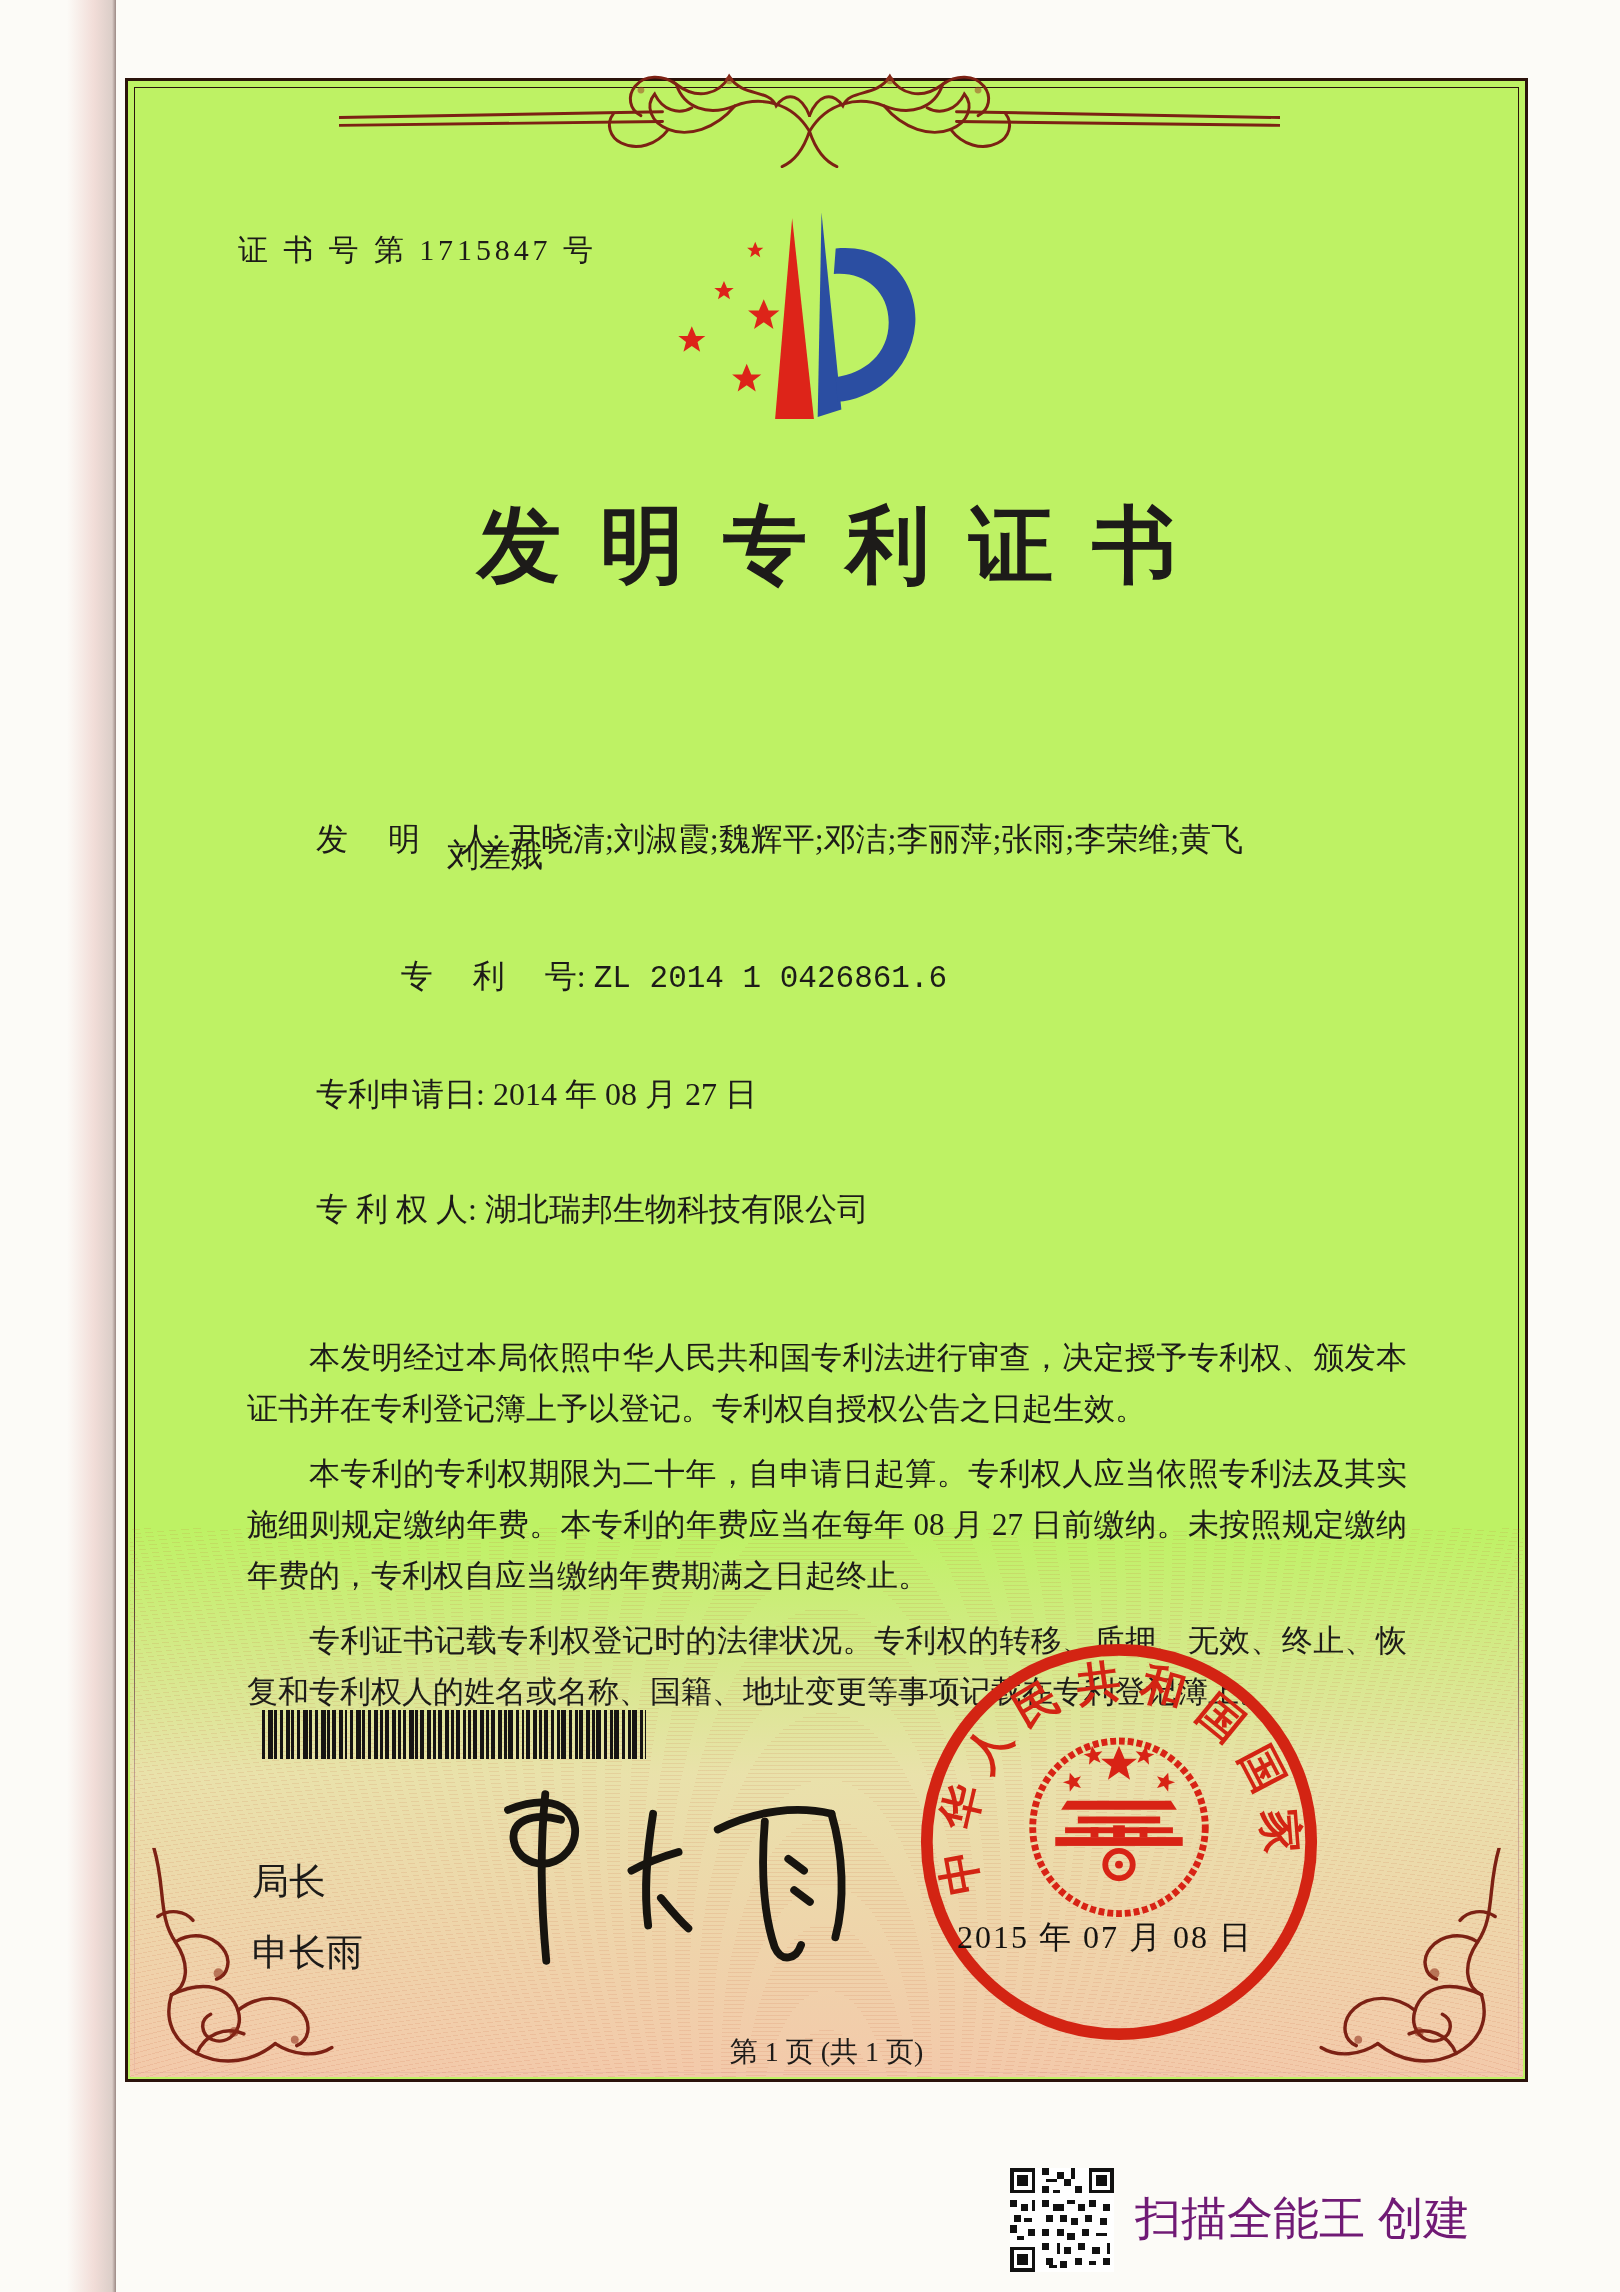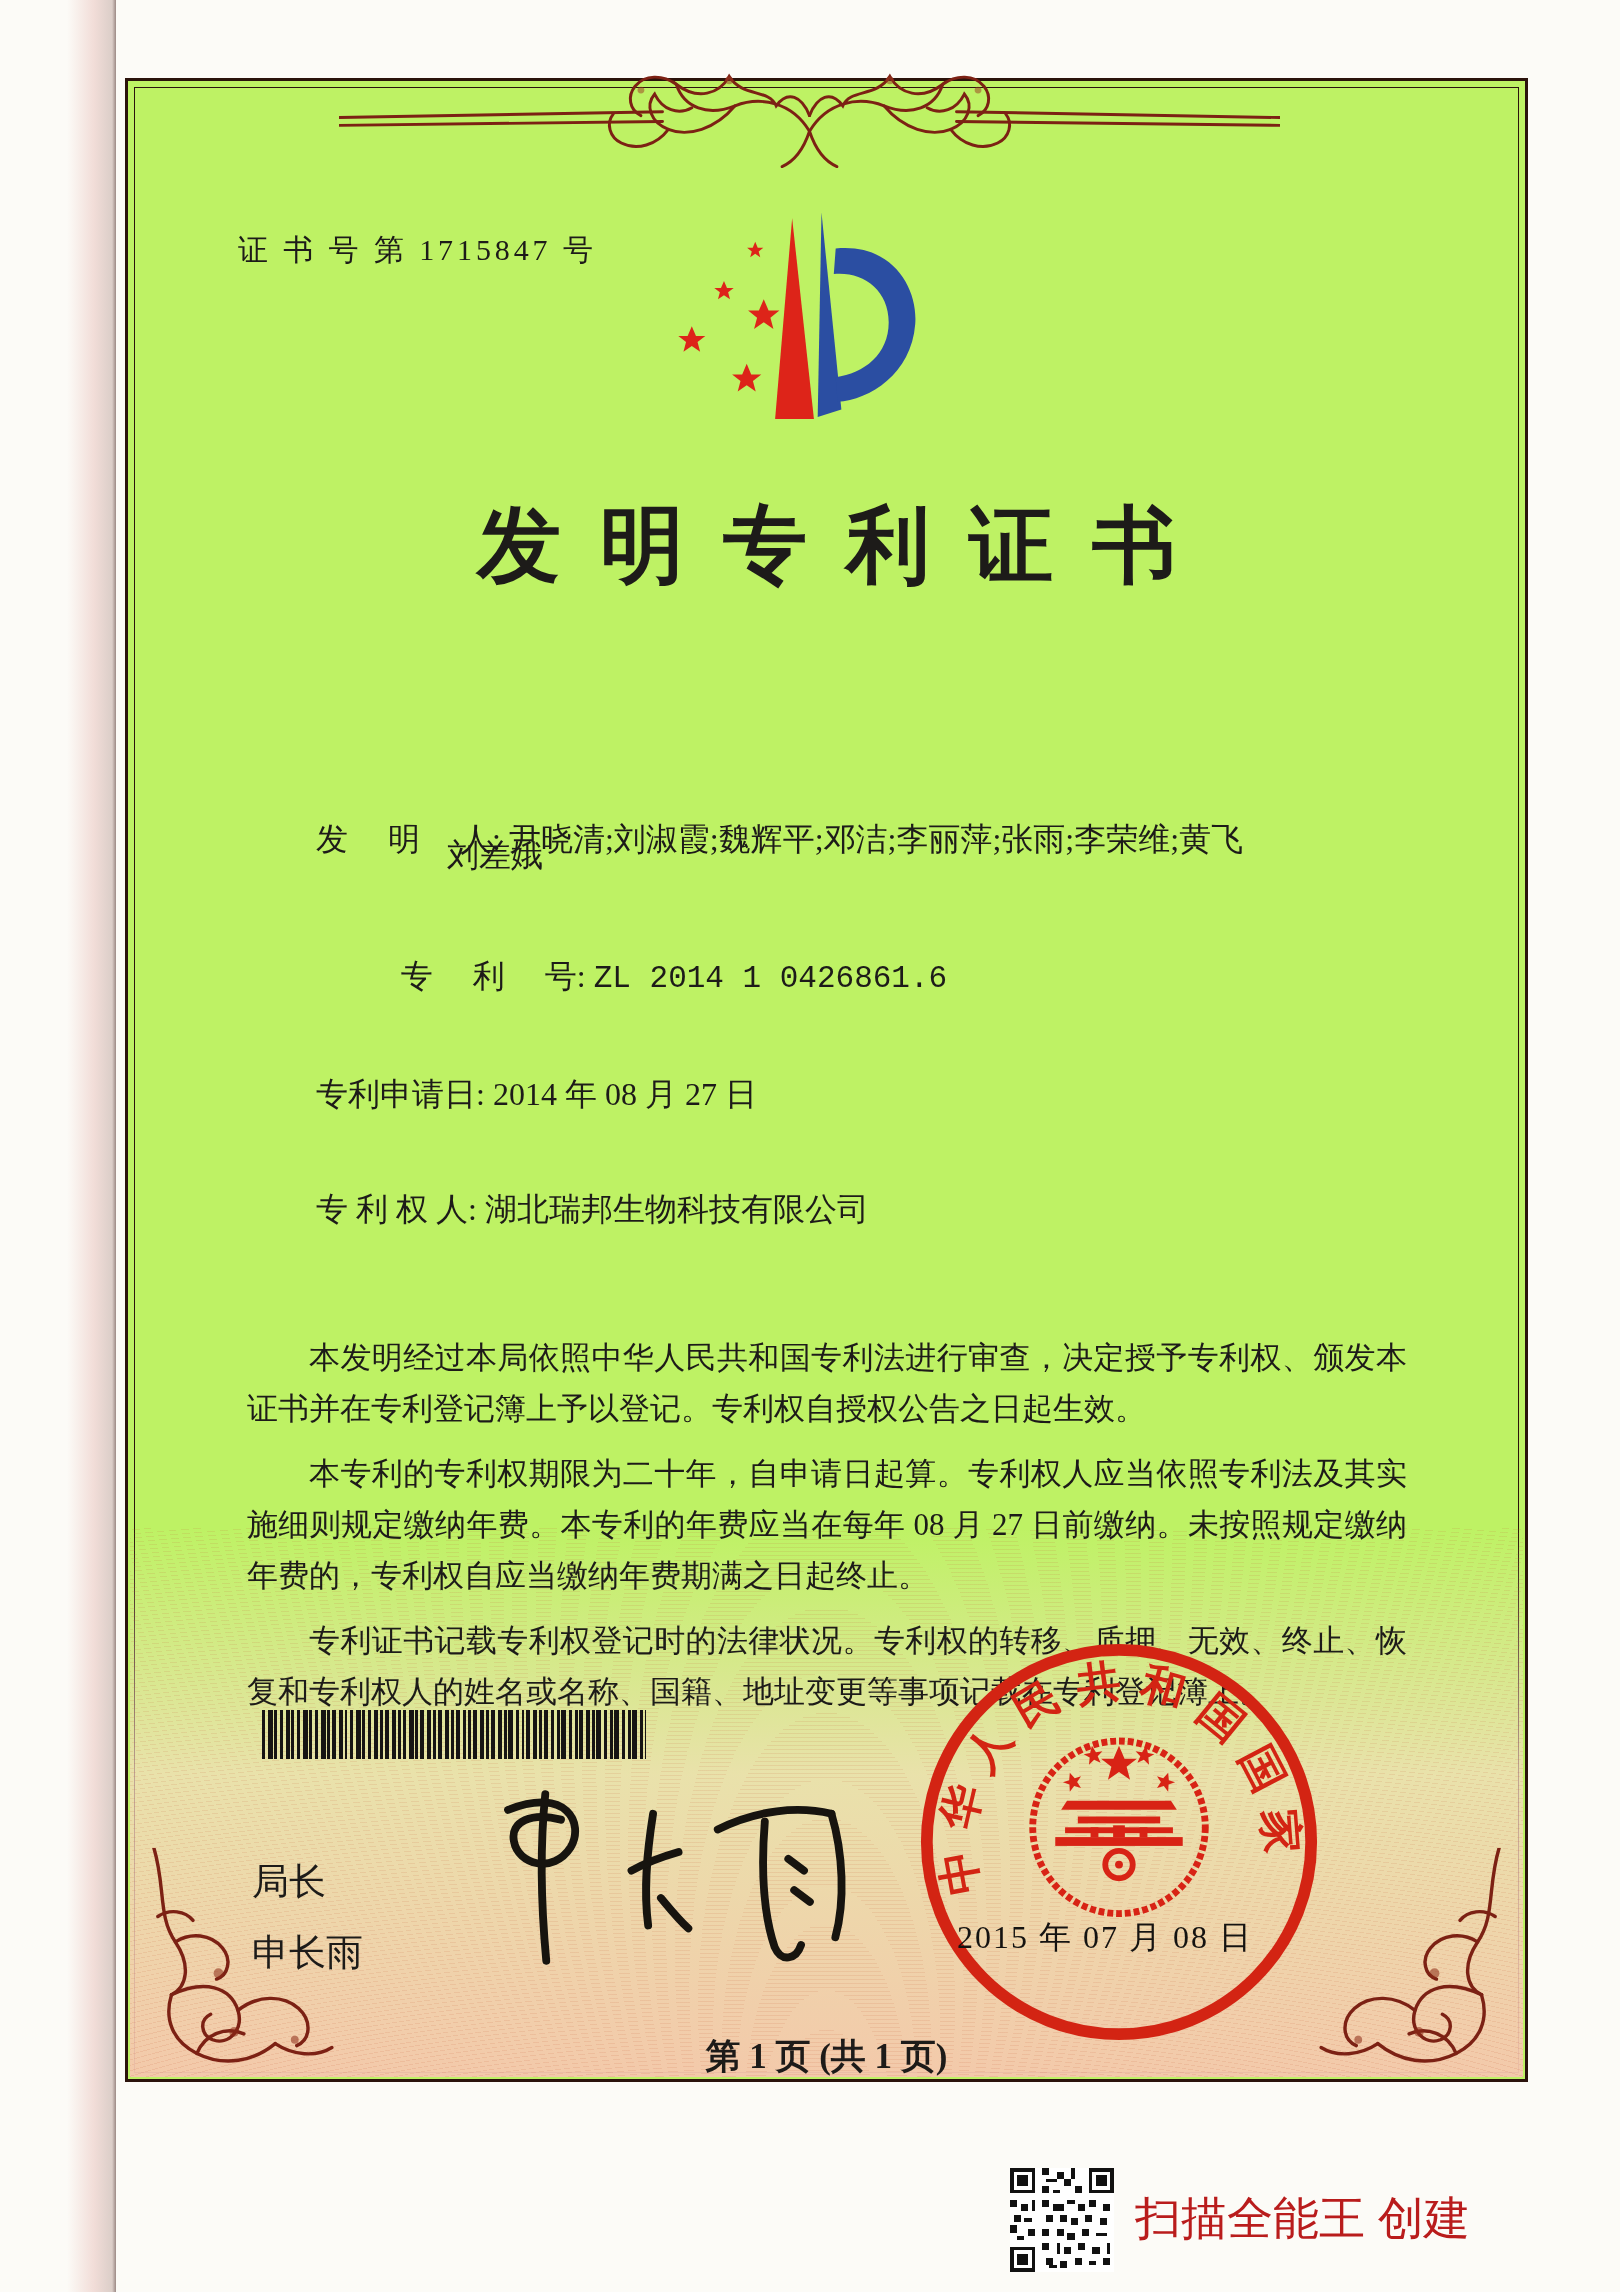--- a/index.html
+++ b/index.html
@@ -65,32 +65,32 @@
   }
   .director-label{position:absolute;left:124px;top:1776px;font-size:37px;font-family:"Liberation Sans","DejaVu Sans",sans-serif;}
   .director-name {position:absolute;left:124px;top:1847px;font-size:37px;font-family:"Liberation Sans","DejaVu Sans",sans-serif;}
   .signature{position:absolute;left:323px;top:1672px;}
 
   .grant-seal{position:absolute;left:790px;top:1560px;}
   .seal-date{
     position:absolute;left:829px;top:1835px;width:333px;
     font-size:32px;letter-spacing:2px;color:#151311;white-space:pre;
   }
-  .page-footer{position:absolute;left:0;top:1952px;width:100%;text-align:center;font-size:35px;white-space:pre;font-weight:bold;}
+  .page-footer{position:absolute;left:0;top:1952px;width:100%;text-align:center;font-size:28px;white-space:pre;}
 
   
   .corner{position:absolute;z-index:1;}
   .corner-bl{left:7.8px;bottom:5.9px;}
   .corner-br{right:7.8px;bottom:5.9px;transform:scaleX(-1);}
   .top-ornament{position:absolute;left:339px;top:47px;z-index:2;}
 
   
   .qr{position:absolute;left:1010px;top:2168px;}
   .scan-label{
-    position:absolute;left:1135px;top:2188px;font-size:46px;color:#b91c1c;
+    position:absolute;left:1135px;top:2188px;font-size:46px;color:#701a75;
     font-family:"Liberation Sans","DejaVu Sans",sans-serif;white-space:pre;
   }
 </style>
 </head>
 <body>
 
 <div class="page">
 
   <div class="scan-strip"></div>
 

